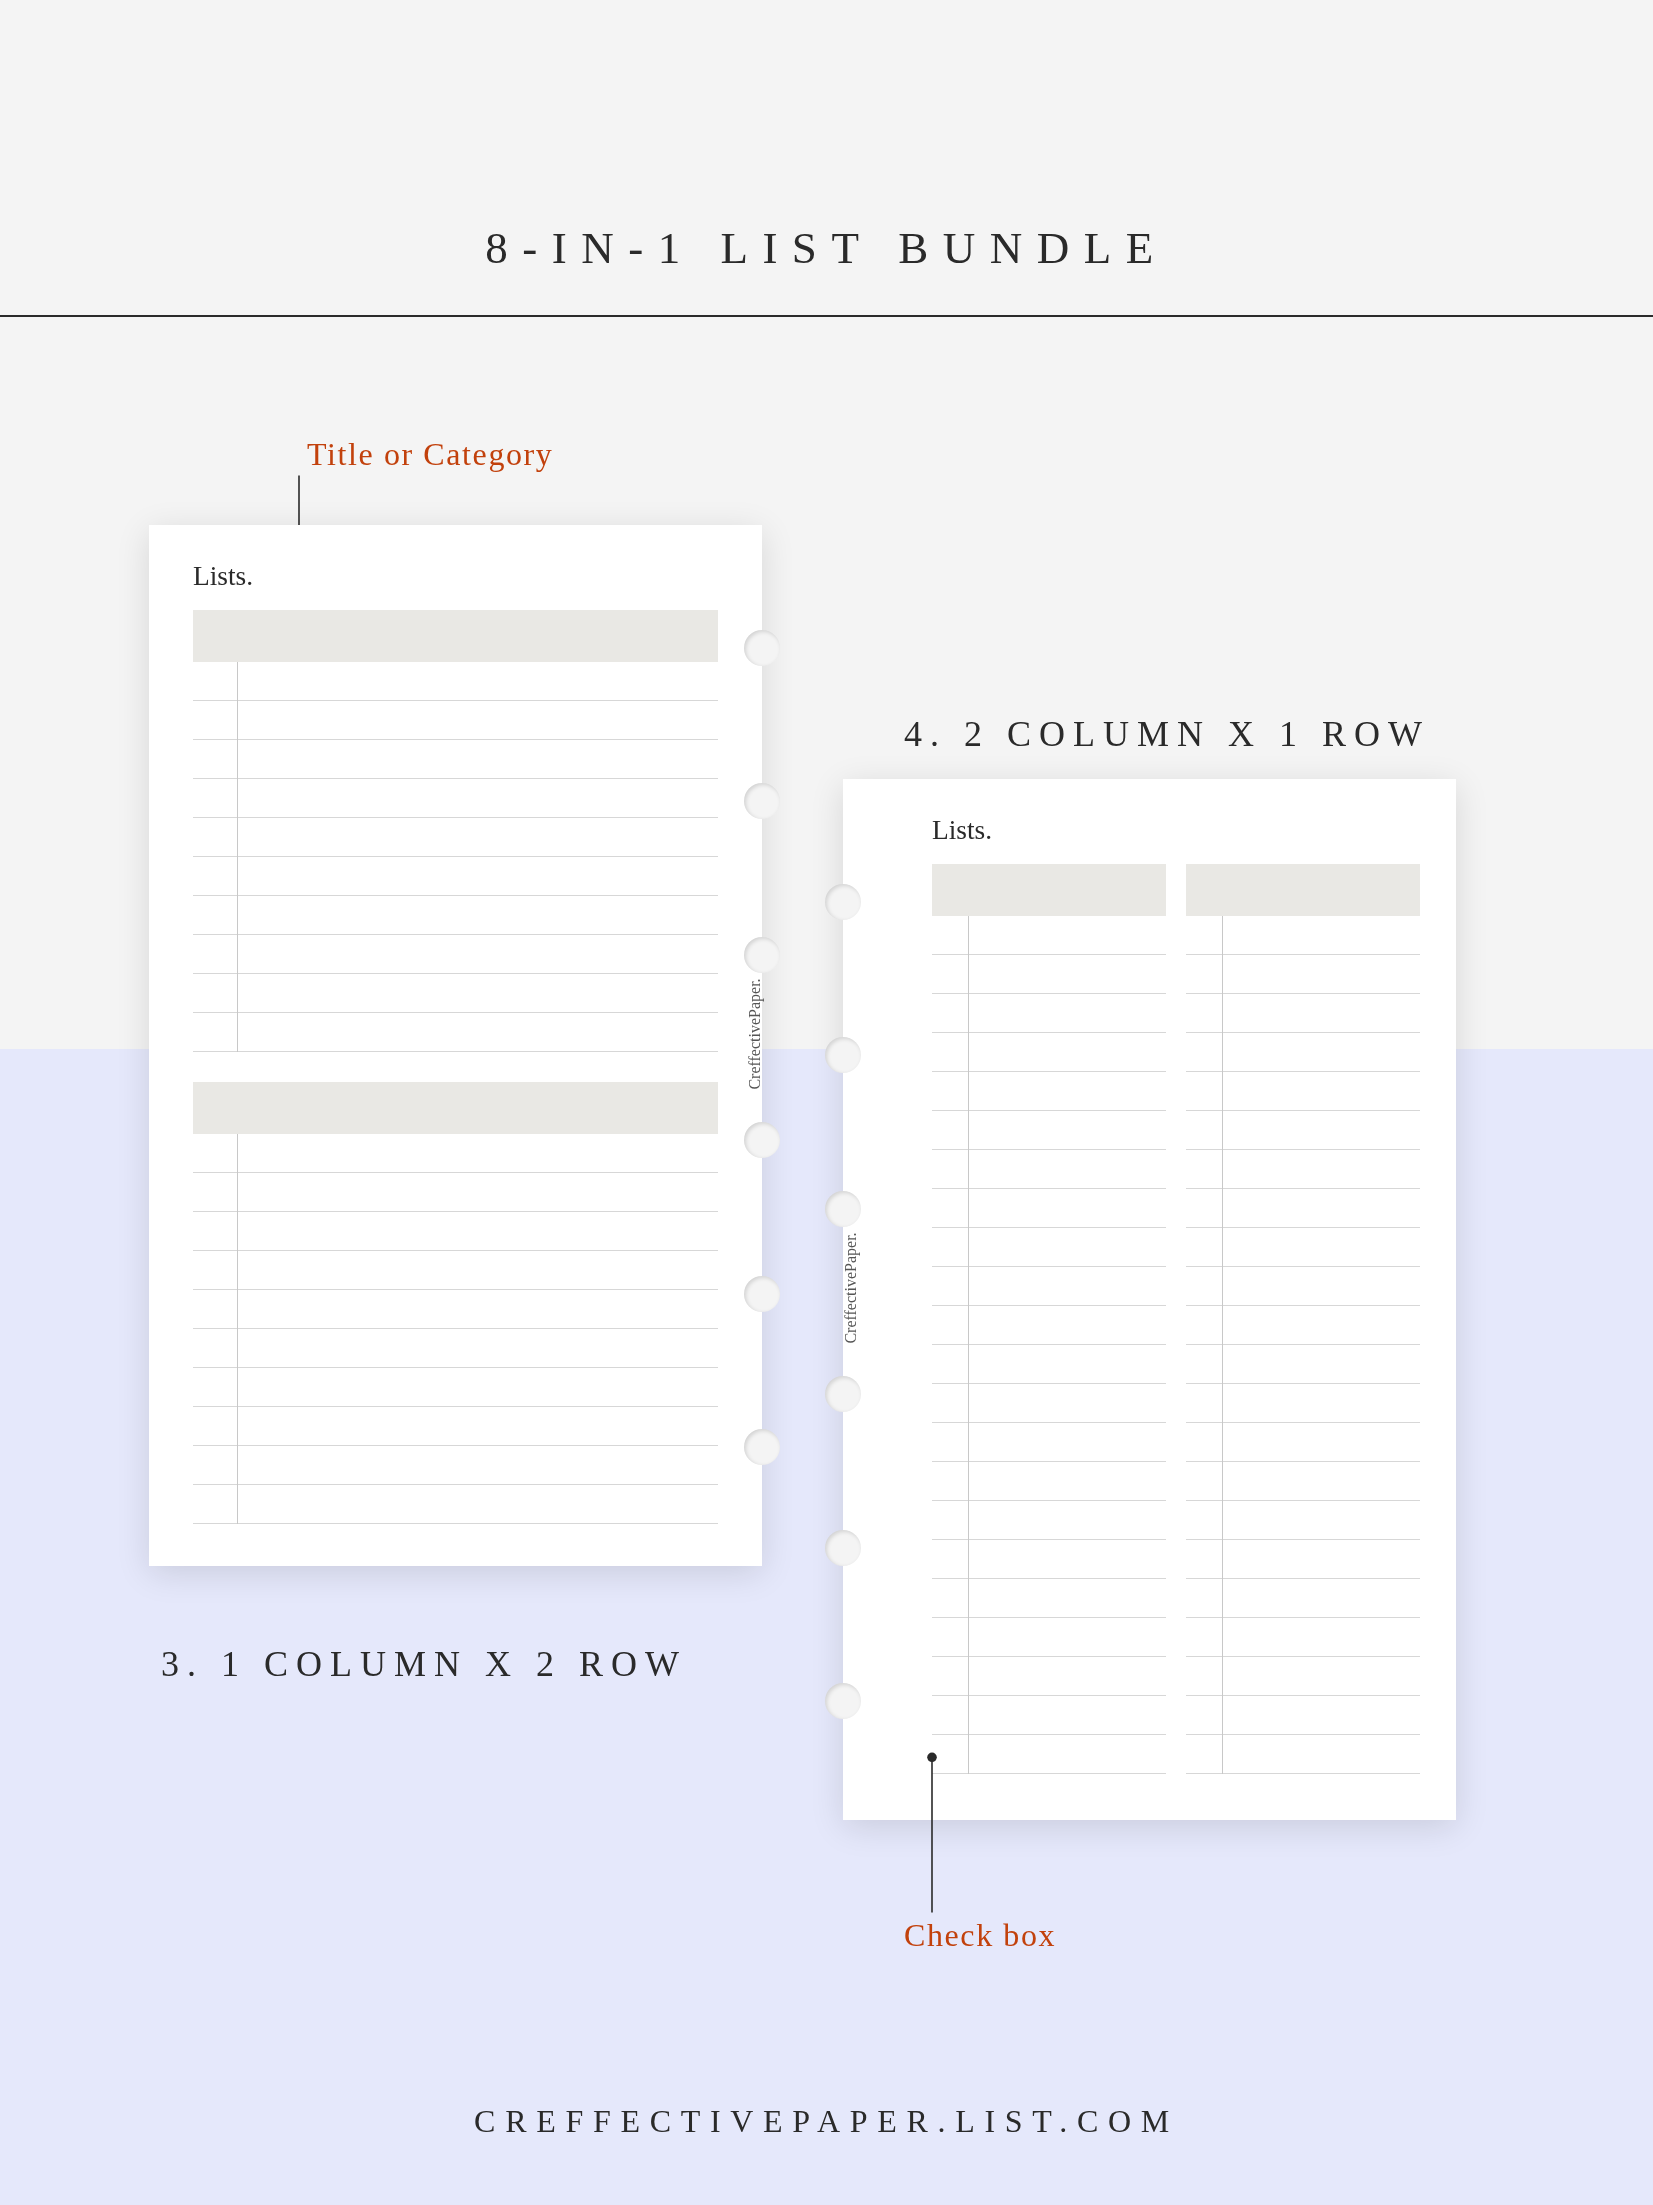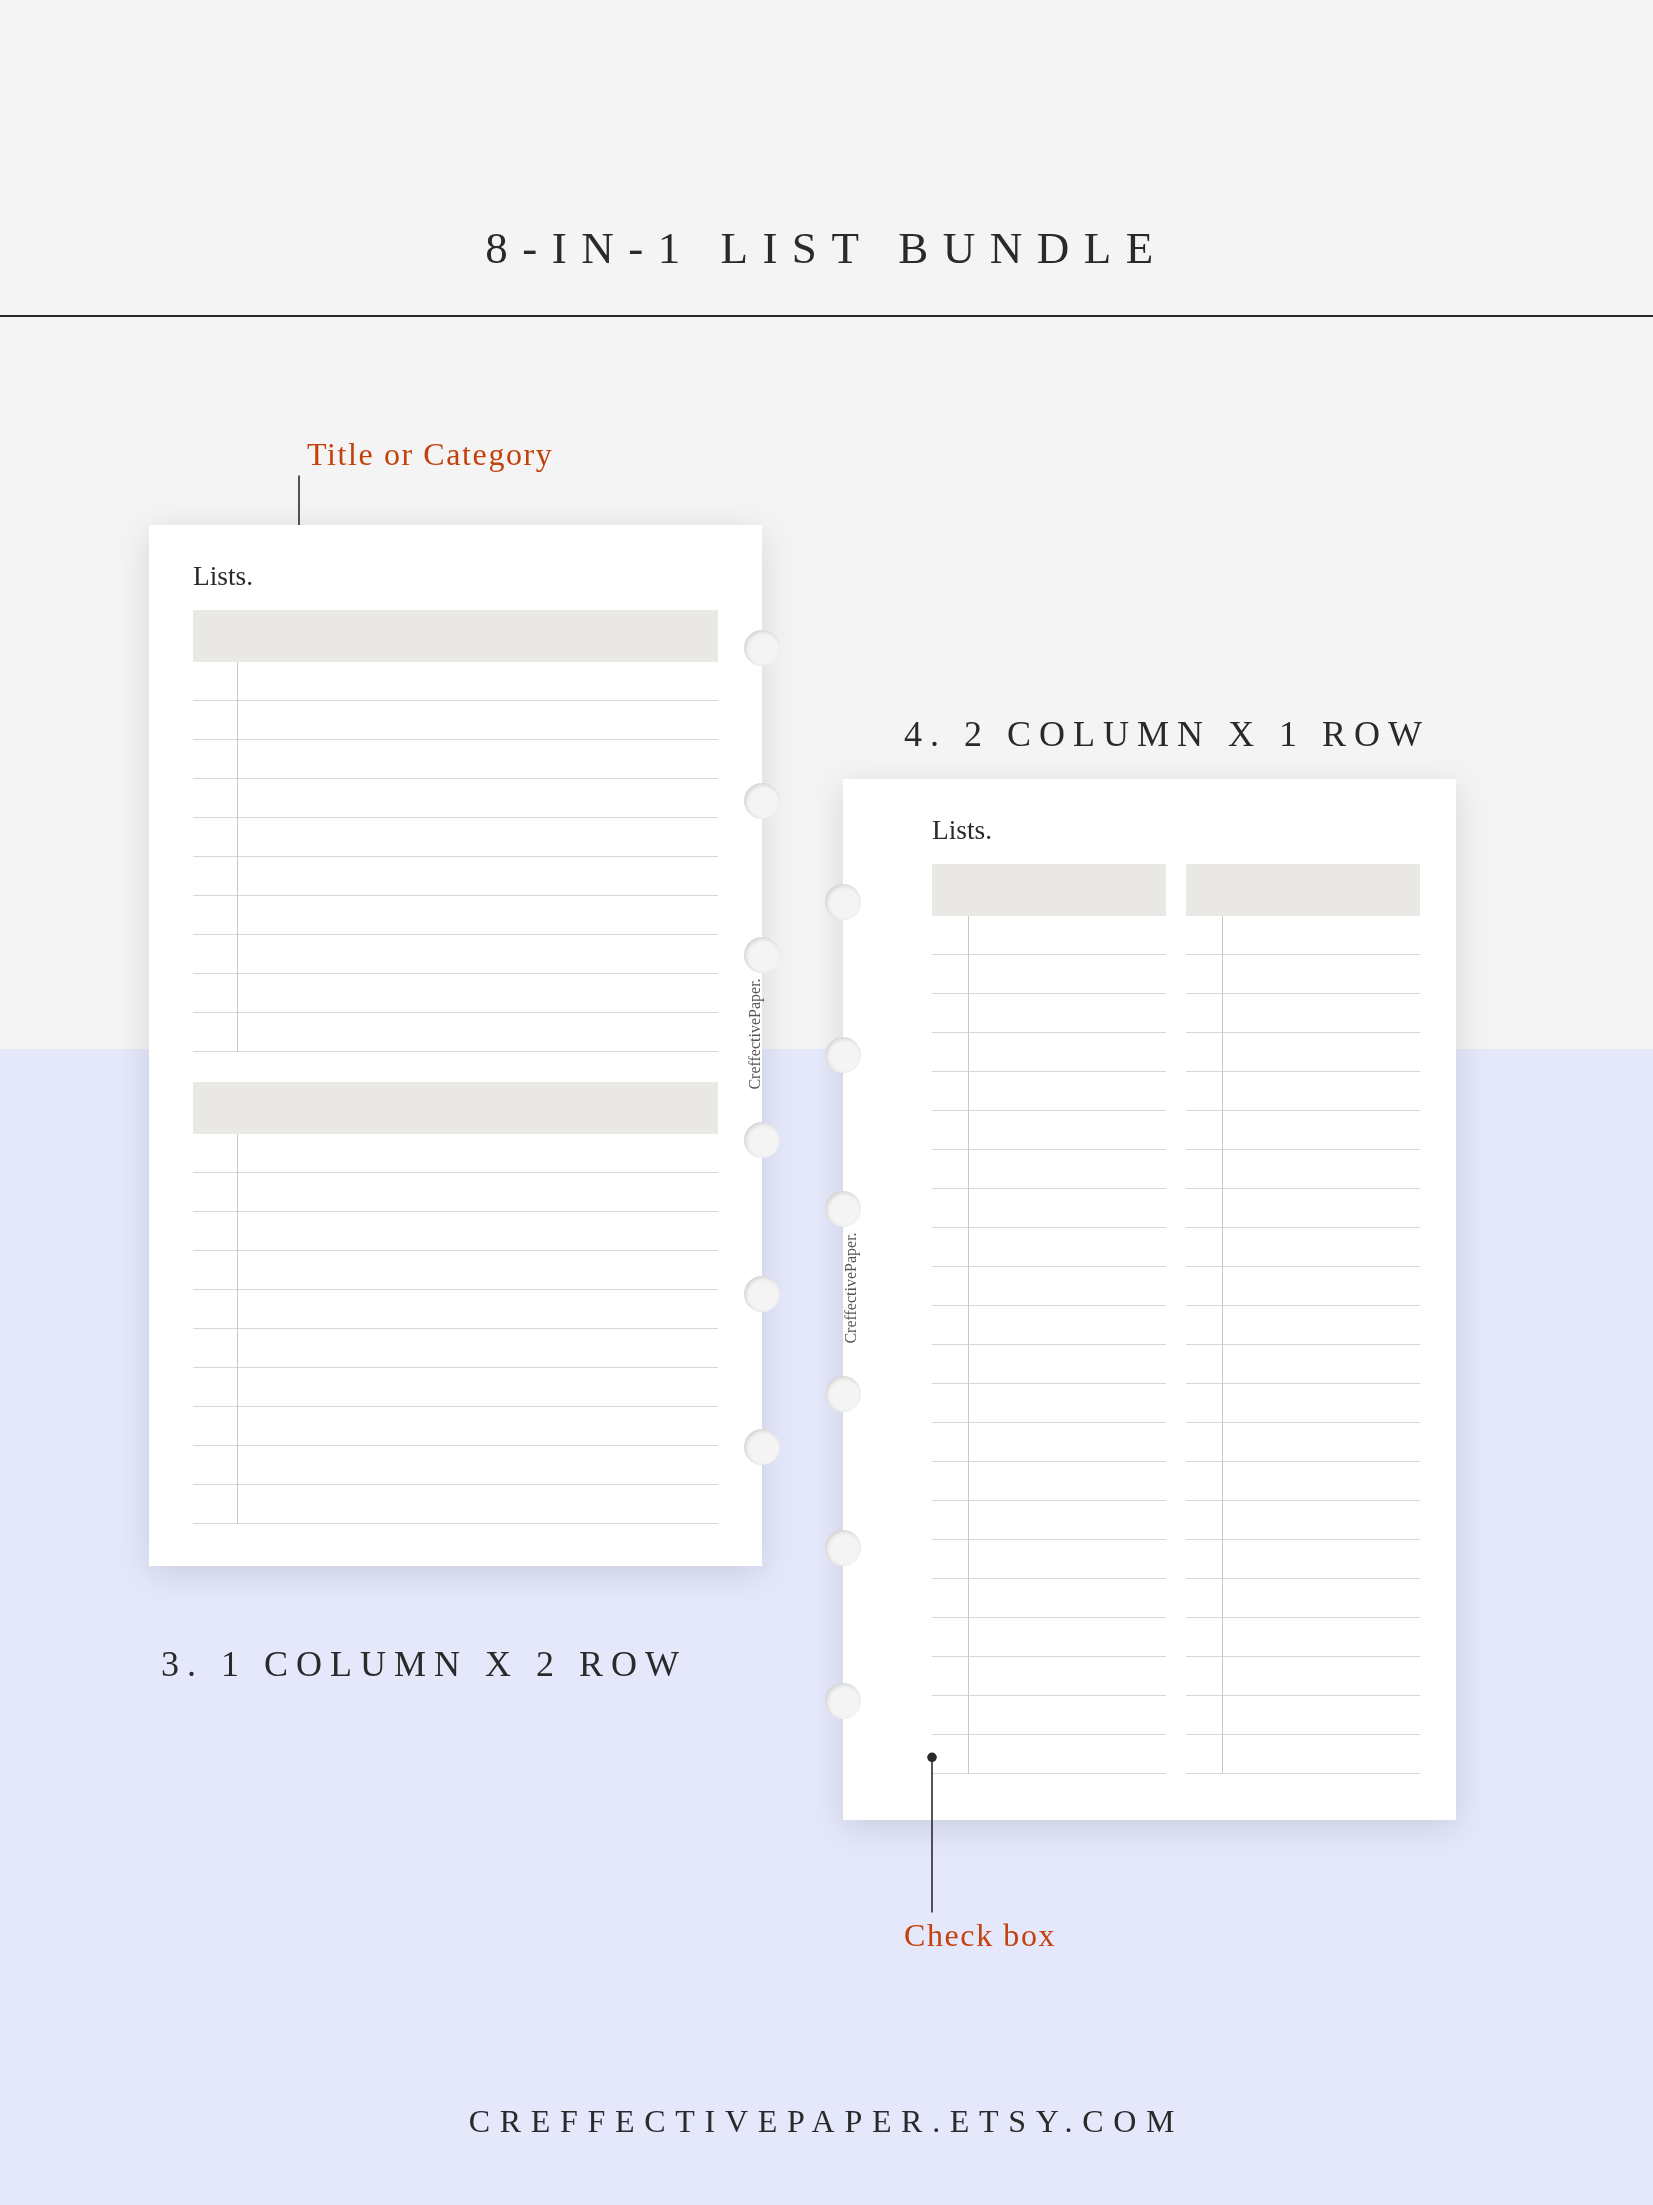--- a/index.html
+++ b/index.html
@@ -287,14 +287,14 @@
 </div>
 
 <div class="callout" style="top:1752px; left:916px;">
   <svg width="32" height="161" viewBox="0 0 40 200">
     <circle class="dot" cx="20" cy="6" r="6"></circle>
     <line class="leader" x1="20" y1="10" x2="20" y2="200"></line>
   </svg>
 </div>
 <div class="annotation" style="top:1917px; left:904px;">Check box</div>
 
-<div class="footer">CREFFECTIVEPAPER.ETSY.COM</div>
+<div class="footer">CREFFECTIVEPAPER.LIST.COM</div>
 
 
 </body></html>

